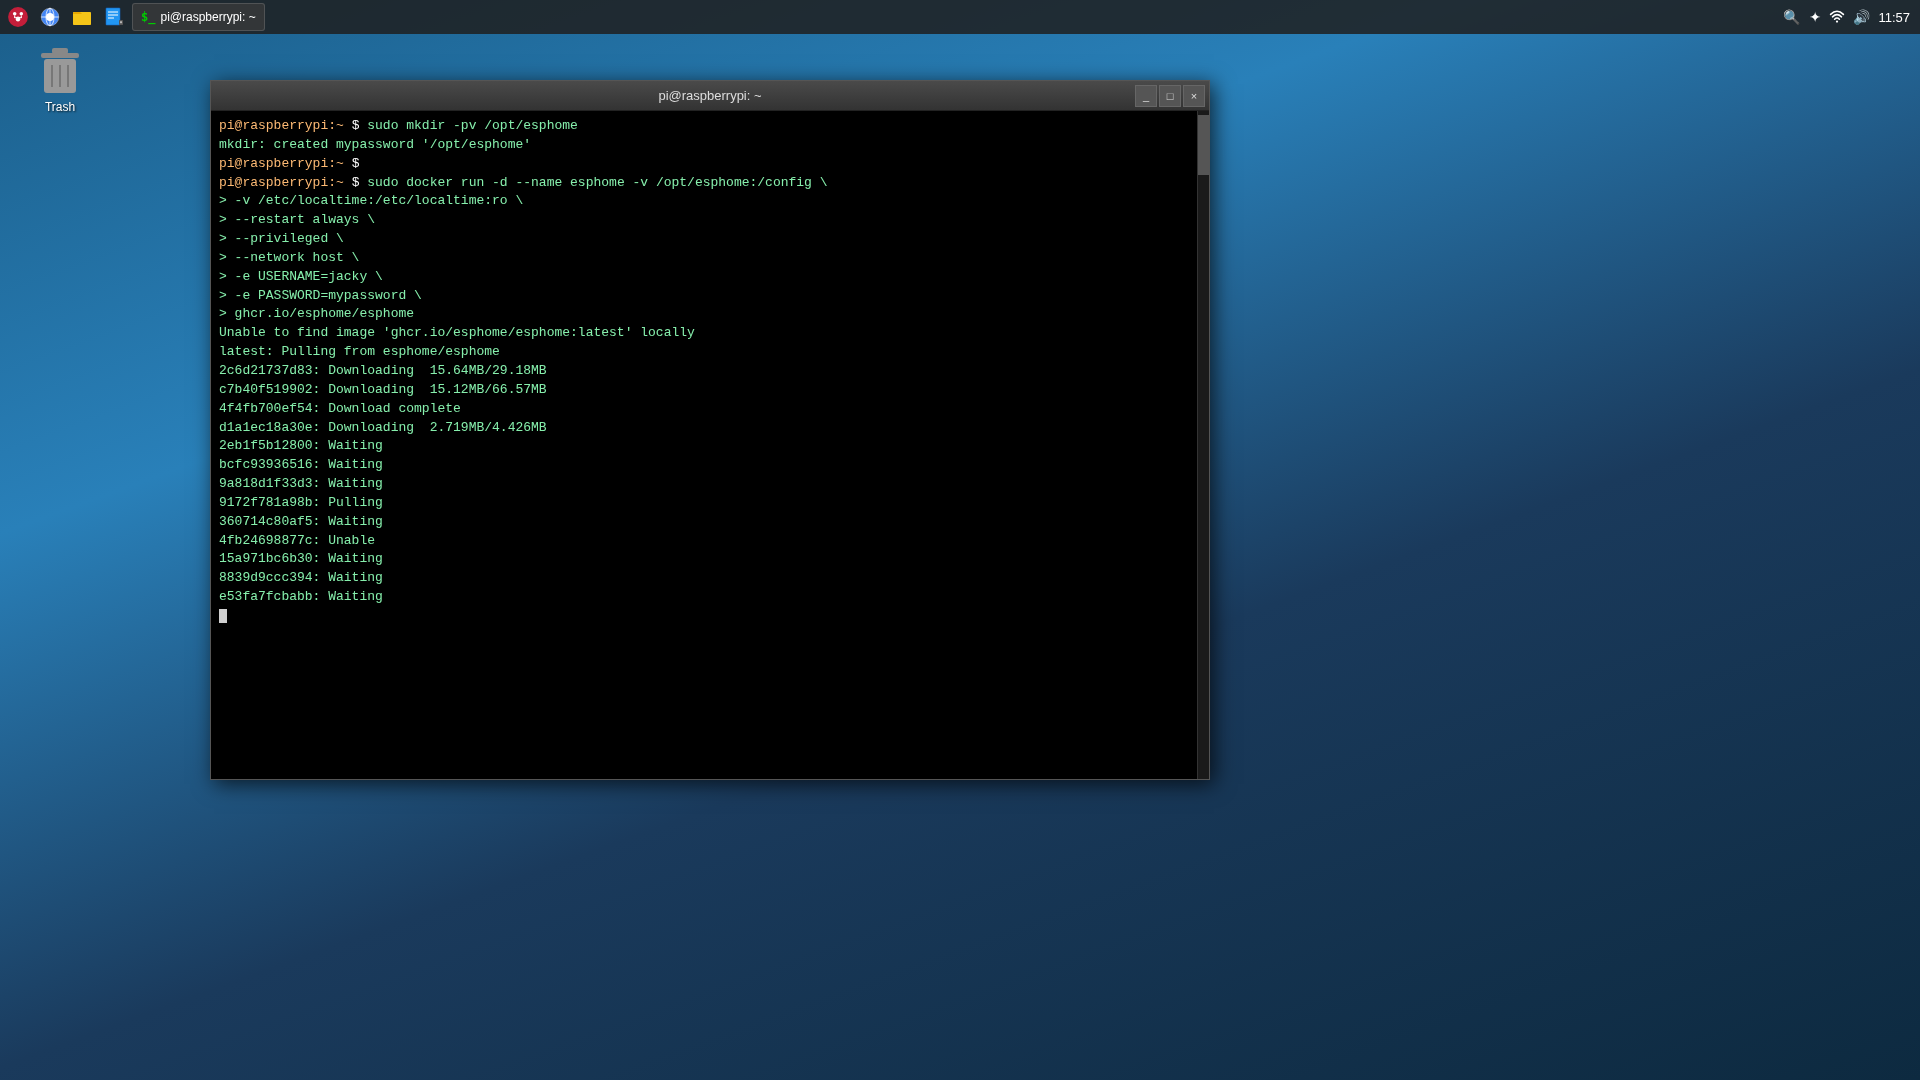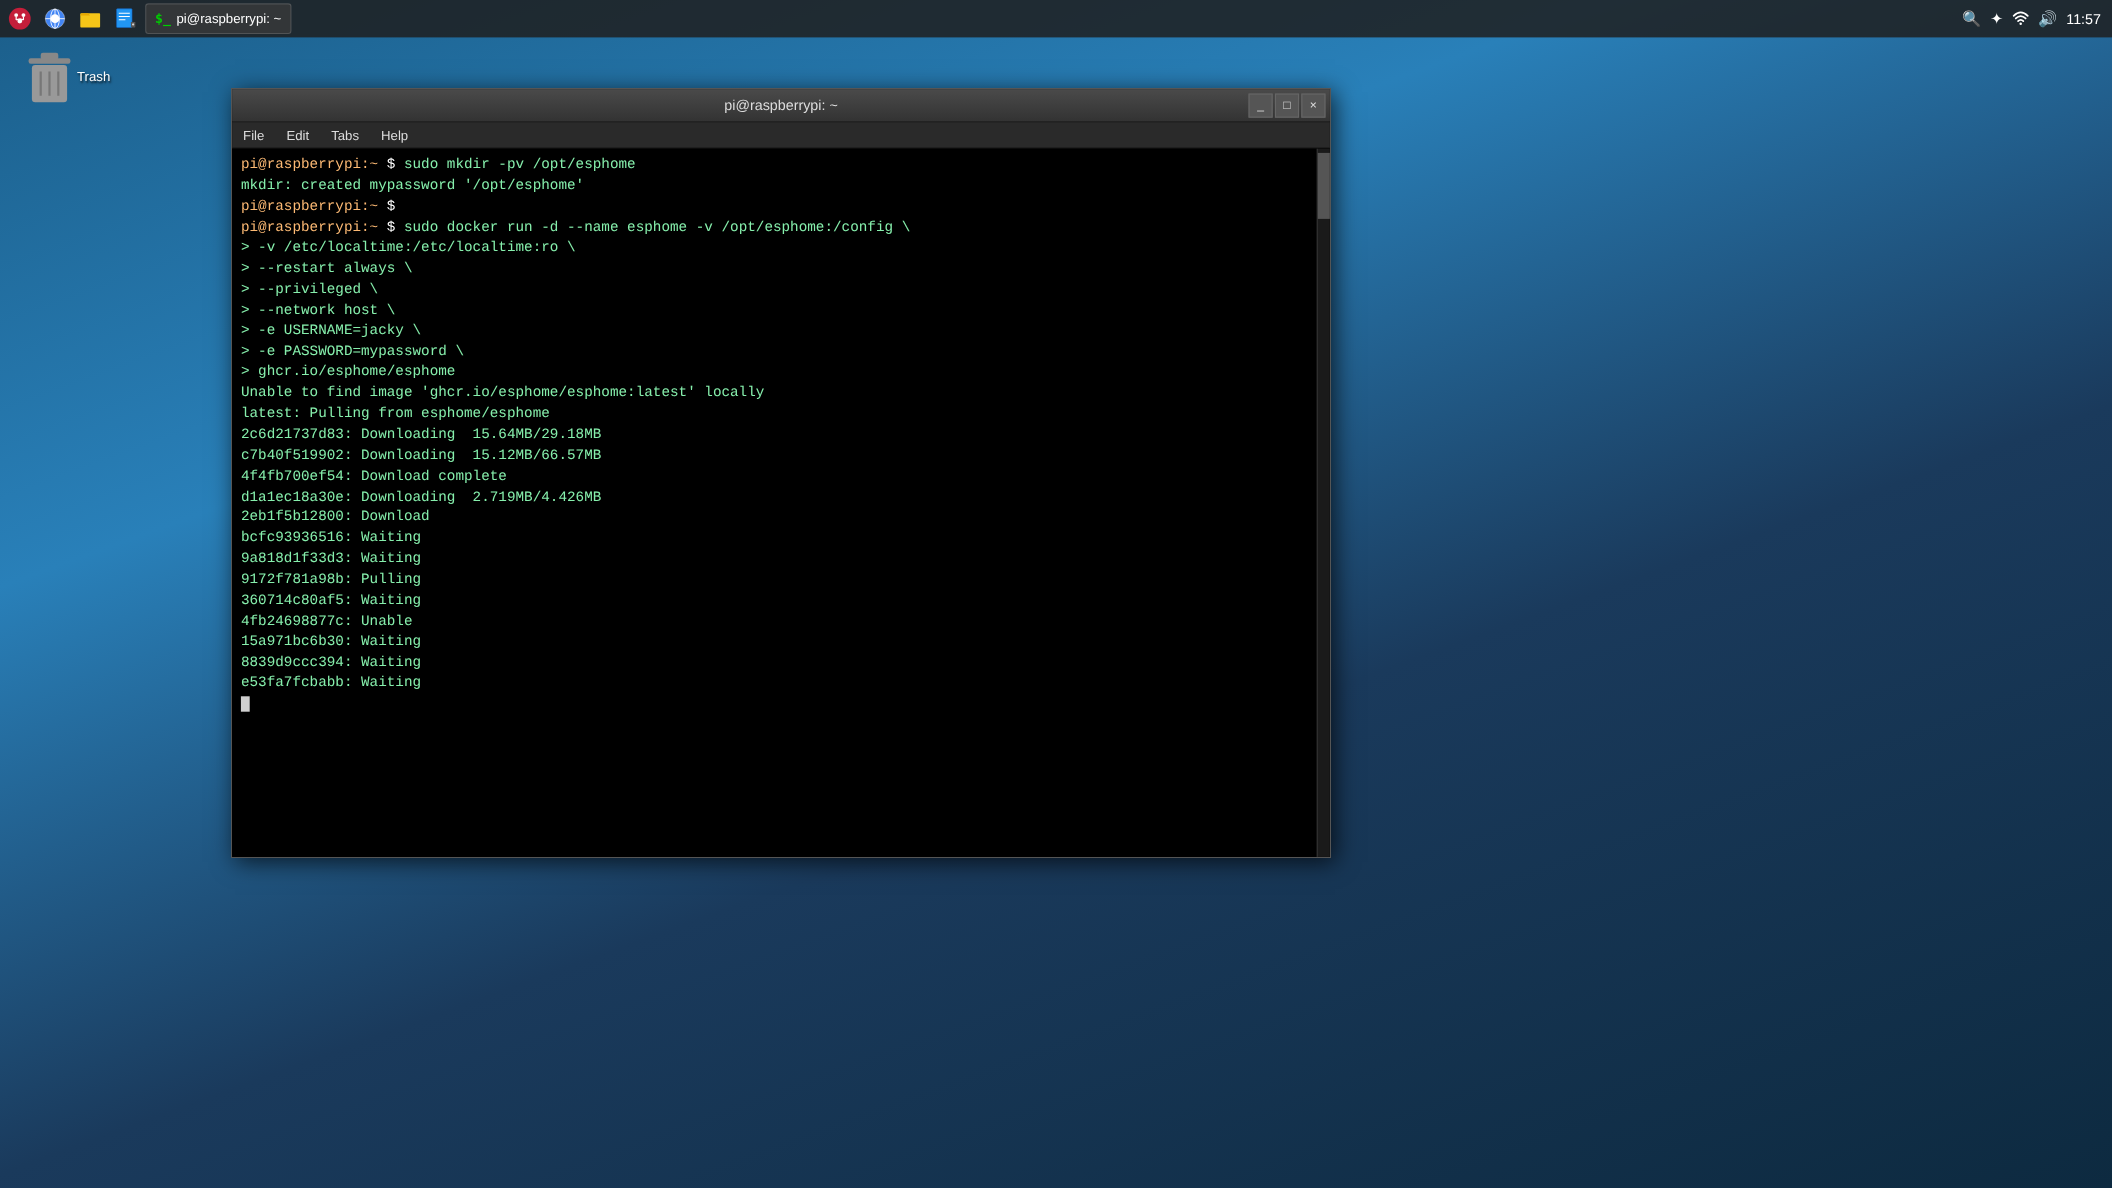--- a/index.html
+++ b/index.html
@@ -77,21 +77,21 @@
 
     .taskbar-right-icon {
       font-size: 14px;
       cursor: pointer;
     }
 
     
     .desktop-icon {
       position: absolute;
       display: flex;
-      flex-direction: row;
+      flex-direction: column;
       align-items: center;
       gap: 4px;
       width: 80px;
       cursor: pointer;
       padding: 4px;
     }
 
     .trash-icon-graphic {
       width: 48px;
       height: 52px;
@@ -315,46 +315,40 @@
 
     <div class="terminal-titlebar">
       <span class="terminal-title">pi@raspberrypi: ~</span>
       <div class="terminal-titlebar-buttons">
         <div class="titlebar-btn">_</div>
         <div class="titlebar-btn">□</div>
         <div class="titlebar-btn close">×</div>
       </div>
     </div>
 
-    <div class="terminal-menubar">
-      <span class="terminal-menu-item">File</span>
-      <span class="terminal-menu-item">Edit</span>
-      <span class="terminal-menu-item">Tabs</span>
-      <span class="terminal-menu-item">Help</span>
-    </div>
 
     <div class="terminal-content">
       <div class="terminal-text-area"><span class="prompt-green">pi@raspberrypi:~</span><span class="prompt-white"> $ </span><span class="text-white">sudo mkdir -pv /opt/esphome</span>
 <span class="text-white">mkdir: created mypassword '/opt/esphome'</span>
 <span class="prompt-green">pi@raspberrypi:~</span><span class="prompt-white"> $ </span>
 <span class="prompt-green">pi@raspberrypi:~</span><span class="prompt-white"> $ </span><span class="text-white">sudo docker run -d --name esphome -v /opt/esphome:/config \</span>
 <span class="text-white">&gt; -v /etc/localtime:/etc/localtime:ro \</span>
 <span class="text-white">&gt; --restart always \</span>
 <span class="text-white">&gt; --privileged \</span>
 <span class="text-white">&gt; --network host \</span>
 <span class="text-white">&gt; -e USERNAME=jacky \</span>
 <span class="text-white">&gt; -e PASSWORD=mypassword \</span>
 <span class="text-white">&gt; ghcr.io/esphome/esphome</span>
 <span class="text-white">Unable to find image 'ghcr.io/esphome/esphome:latest' locally</span>
 <span class="text-white">latest: Pulling from esphome/esphome</span>
 <span class="text-white">2c6d21737d83: Downloading  15.64MB/29.18MB</span>
 <span class="text-white">c7b40f519902: Downloading  15.12MB/66.57MB</span>
 <span class="text-white">4f4fb700ef54: Download complete</span>
 <span class="text-white">d1a1ec18a30e: Downloading  2.719MB/4.426MB</span>
-<span class="text-white">2eb1f5b12800: Download</span>
+<span class="text-white">2eb1f5b12800: Waiting</span>
 <span class="text-white">bcfc93936516: Waiting</span>
 <span class="text-white">9a818d1f33d3: Waiting</span>
 <span class="text-white">9172f781a98b: Pulling</span>
 <span class="text-white">360714c80af5: Waiting</span>
 <span class="text-white">4fb24698877c: Unable</span>
 <span class="text-white">15a971bc6b30: Waiting</span>
 <span class="text-white">8839d9ccc394: Waiting</span>
 <span class="text-white">e53fa7fcbabb: Waiting</span>
 <span class="cursor"></span></div>
       <div class="terminal-scrollbar">

